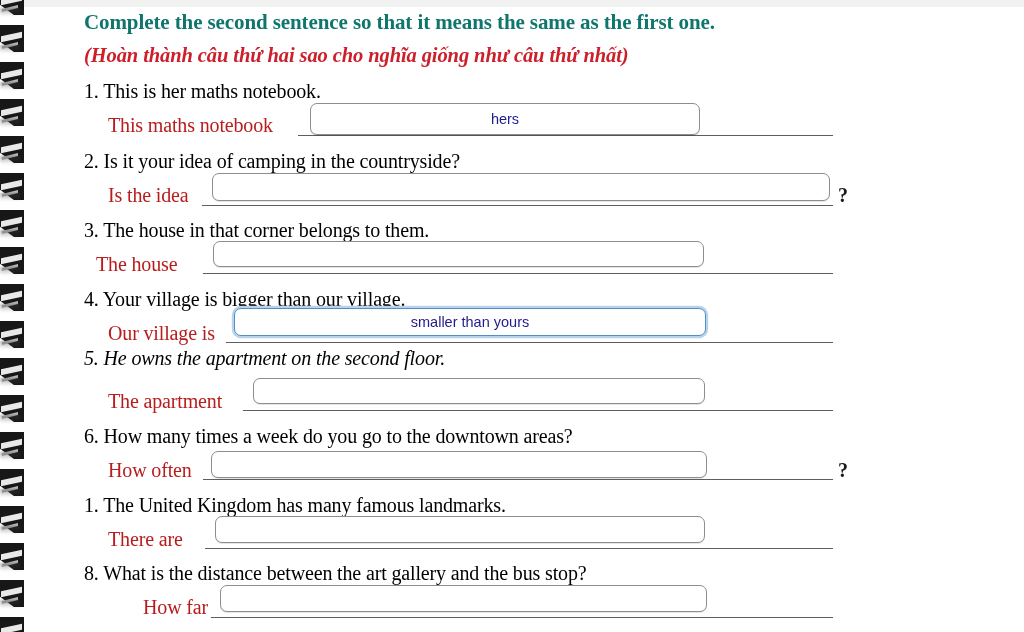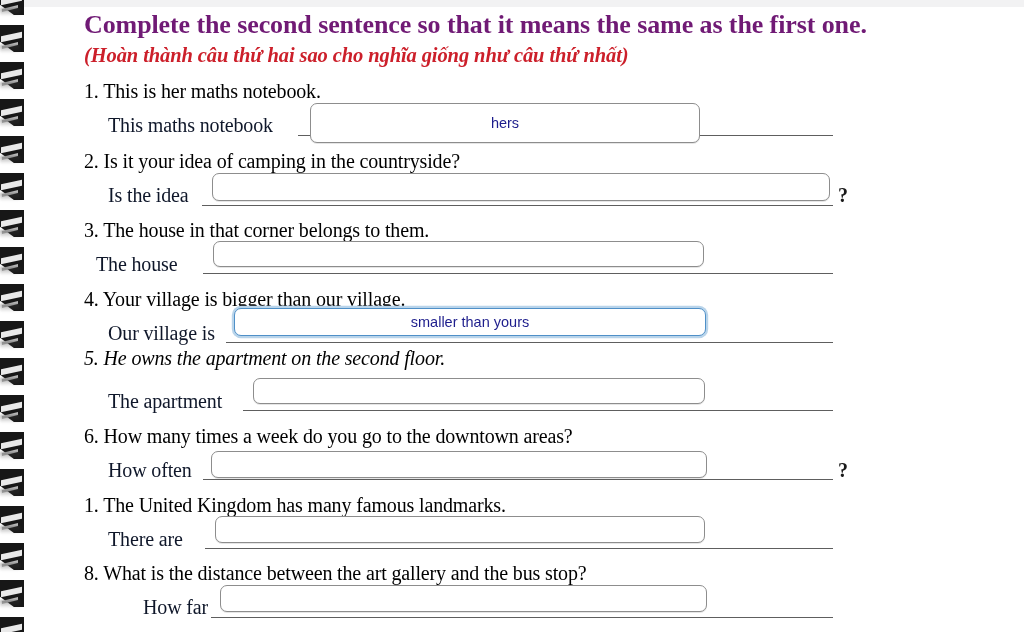--- a/index.html
+++ b/index.html
@@ -81,23 +81,23 @@
     height: 8px;
     background: linear-gradient(to bottom, rgba(60,60,60,.45), rgba(255,255,255,0));
     filter: blur(1.2px);
   }
 
   
   .heading {
     position: absolute;
     left: 84px;
     top: 10px;
-    font-size: 26px;
+    font-size: 21px;
     font-weight: bold;
-    color: #701a75;
+    color: #0f766e;
     letter-spacing: -0.1px;
     white-space: nowrap;
   }
   .subheading {
     position: absolute;
     left: 84px;
     top: 44px;
     font-size: 20.5px;
     font-weight: bold;
     font-style: italic;
@@ -113,21 +113,21 @@
     font-size: 20px;
     color: #000000;
     white-space: nowrap;
     letter-spacing: -0.15px;
   }
 
   
   .stem {
     position: absolute;
     font-size: 20px;
-    color: #0f172a;
+    color: #b91c1c;
     white-space: nowrap;
     letter-spacing: -0.15px;
   }
   .rule {
     position: absolute;
     height: 0;
     border-top: 1.6px solid #5e5e5e;
   }
   .qmark {
     position: absolute;
@@ -276,21 +276,21 @@
     </div>
 
   <div class="heading">Complete the second sentence so that it means the same as the first one.</div>
 
   <div class="subheading">(Hoàn thành câu thứ hai sao cho nghĩa giống như câu thứ nhất)</div>
 
   <div id="items">
       <div class="prompt" style="left:84px; top:80px;">1. This is her maths notebook.</div>
       <div class="rule" style="left:298px; top:135px; width:535px;"></div>
       <div class="stem" style="left:108px; top:114px;">This maths notebook</div>
-      <input type="text" class="answer-box" style="left: 310px; top: 103px; width: 390px; height: 40px;" placeholder="" value="hers">
+      <input type="text" class="answer-box" style="left: 310px; top: 103px; width: 390px; height: 32px;" placeholder="" value="hers">
       <div class="prompt" style="left:84px; top:150px;">2. Is it your idea of camping in the countryside?</div>
       <div class="rule" style="left:202px; top:205px; width:631px;"></div>
       <div class="stem" style="left:108px; top:184px;text-align:right;">Is the idea</div>
       <input type="text" class="answer-box" style="left: 212px; top: 173px; width: 618px; height: 28px;" placeholder="">
       <div class="qmark" style="left:838px; top:184px;">?</div>
       <div class="prompt" style="left:84px; top:219px;">3. The house in that corner belongs to them.</div>
       <div class="rule" style="left:203px; top:273px; width:630px;"></div>
       <div class="stem" style="left:96px; top:253px;">The house</div>
       <input type="text" class="answer-box" style="left: 213px; top: 241px; width: 491px; height: 26px;" placeholder="">
       <div class="prompt" style="left:84px; top:288px;">4. Your village is bigger than our village.</div>

